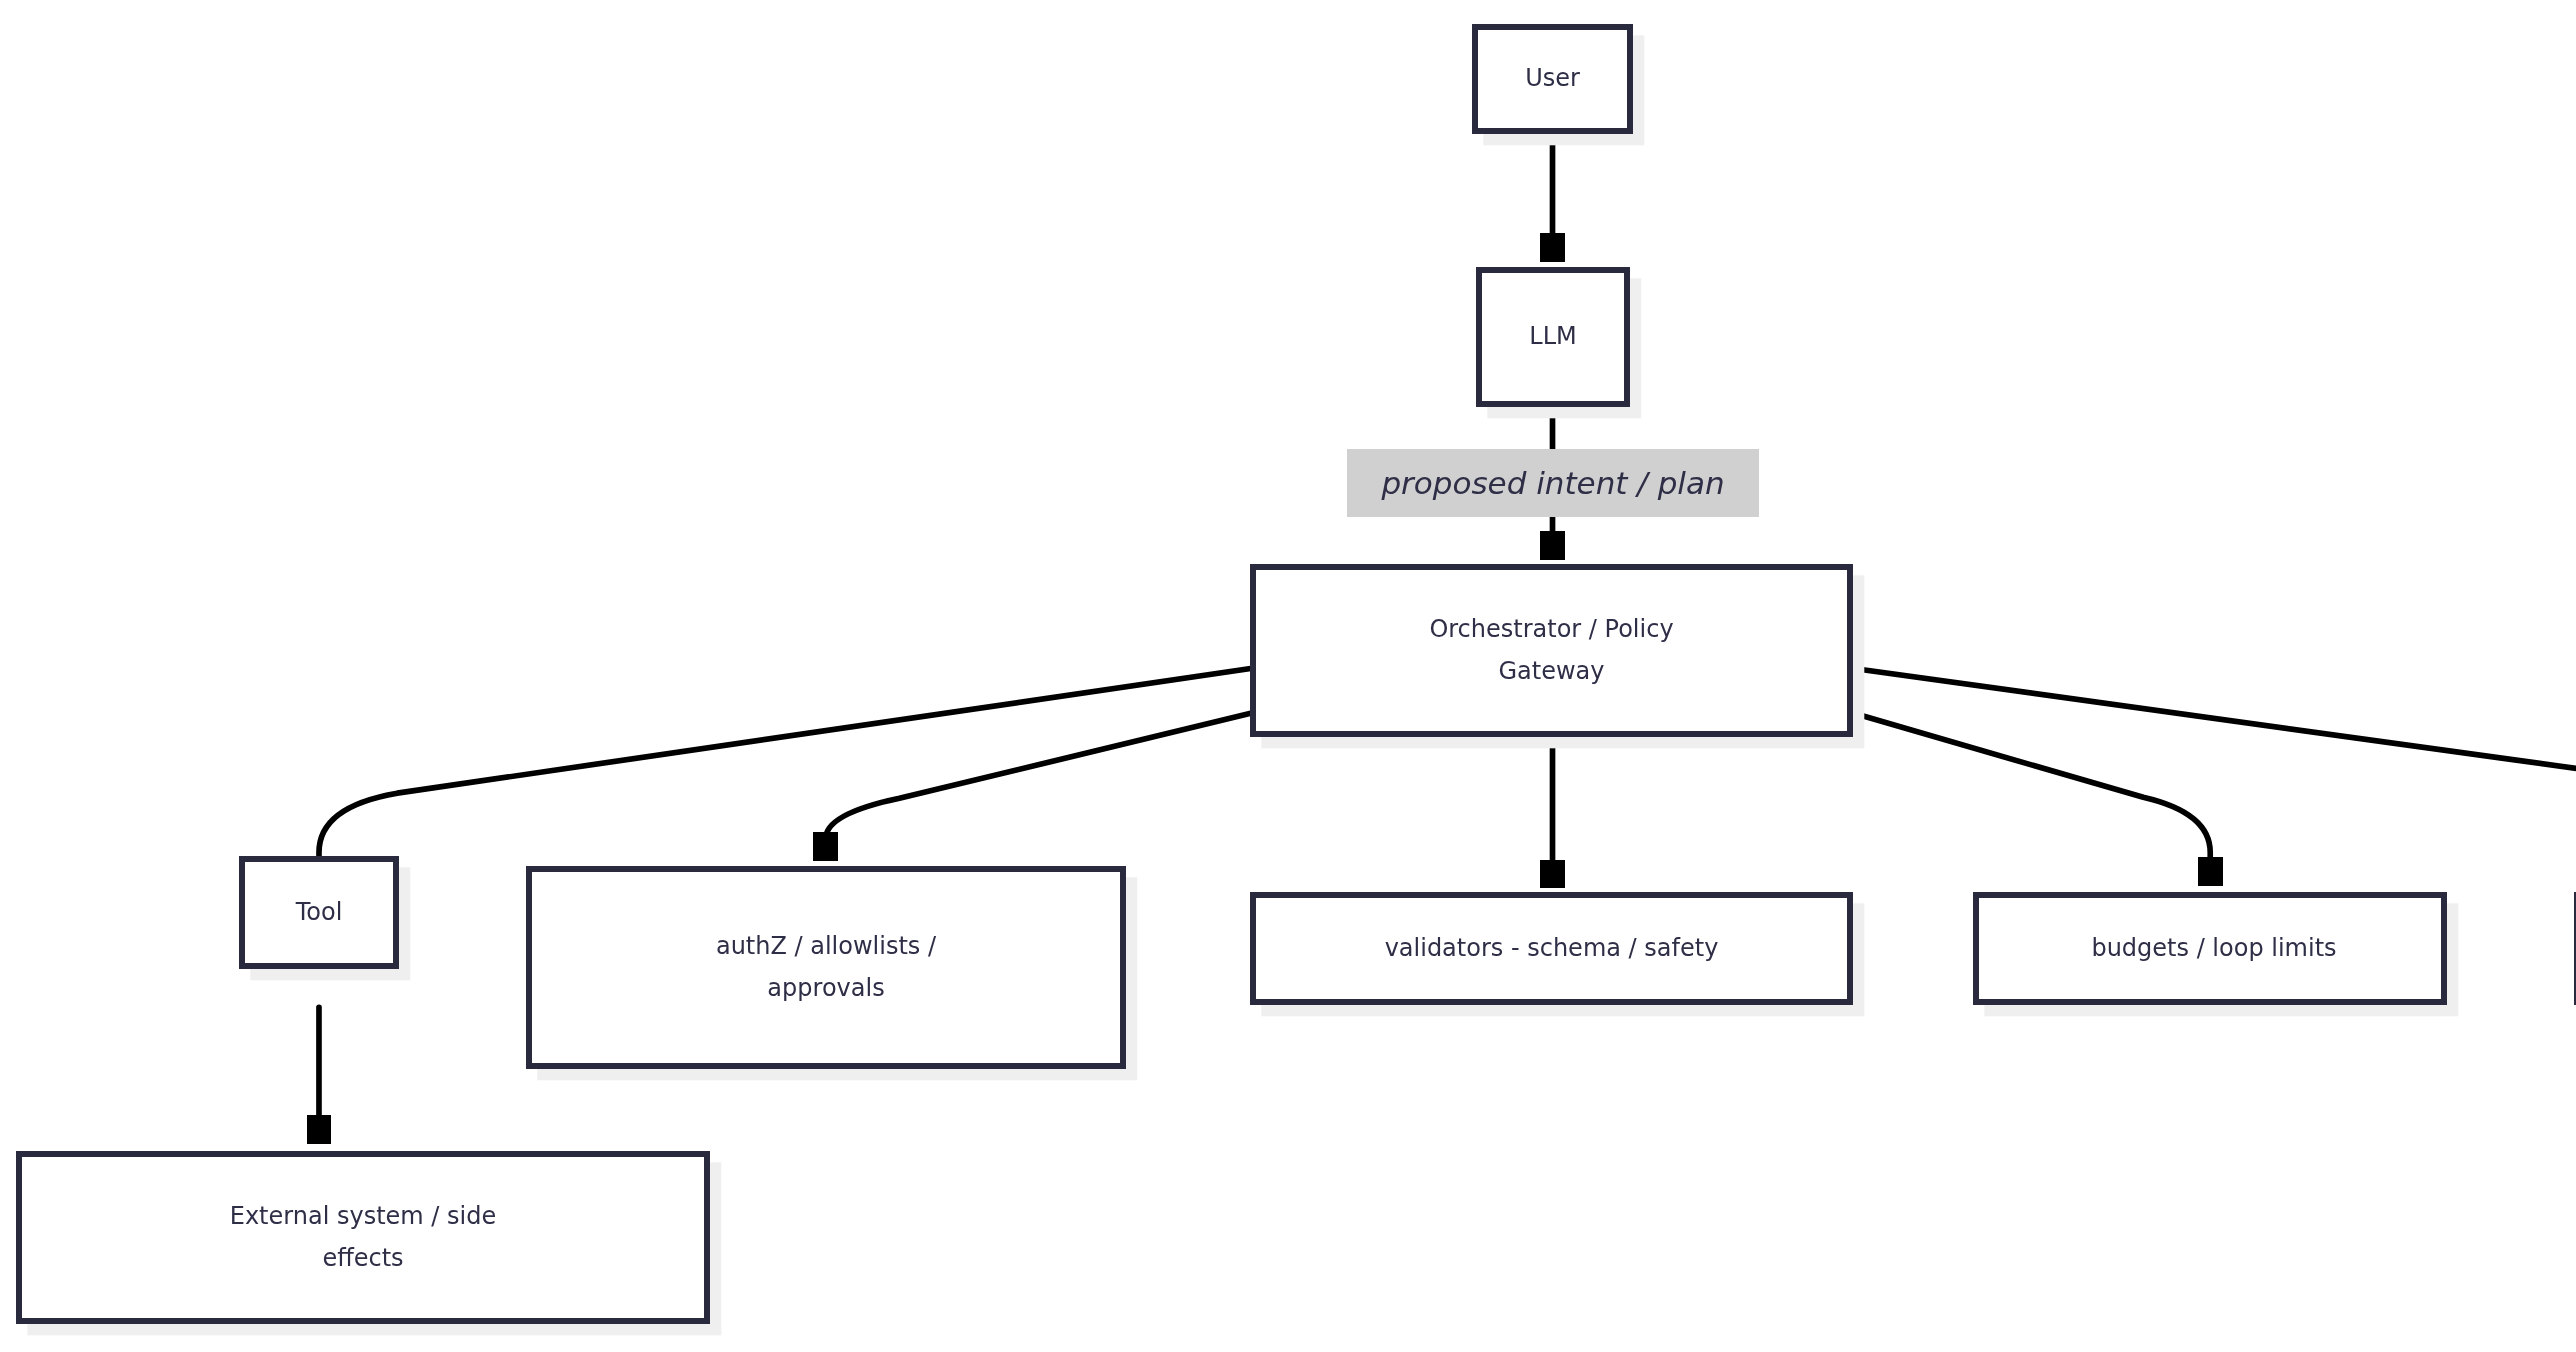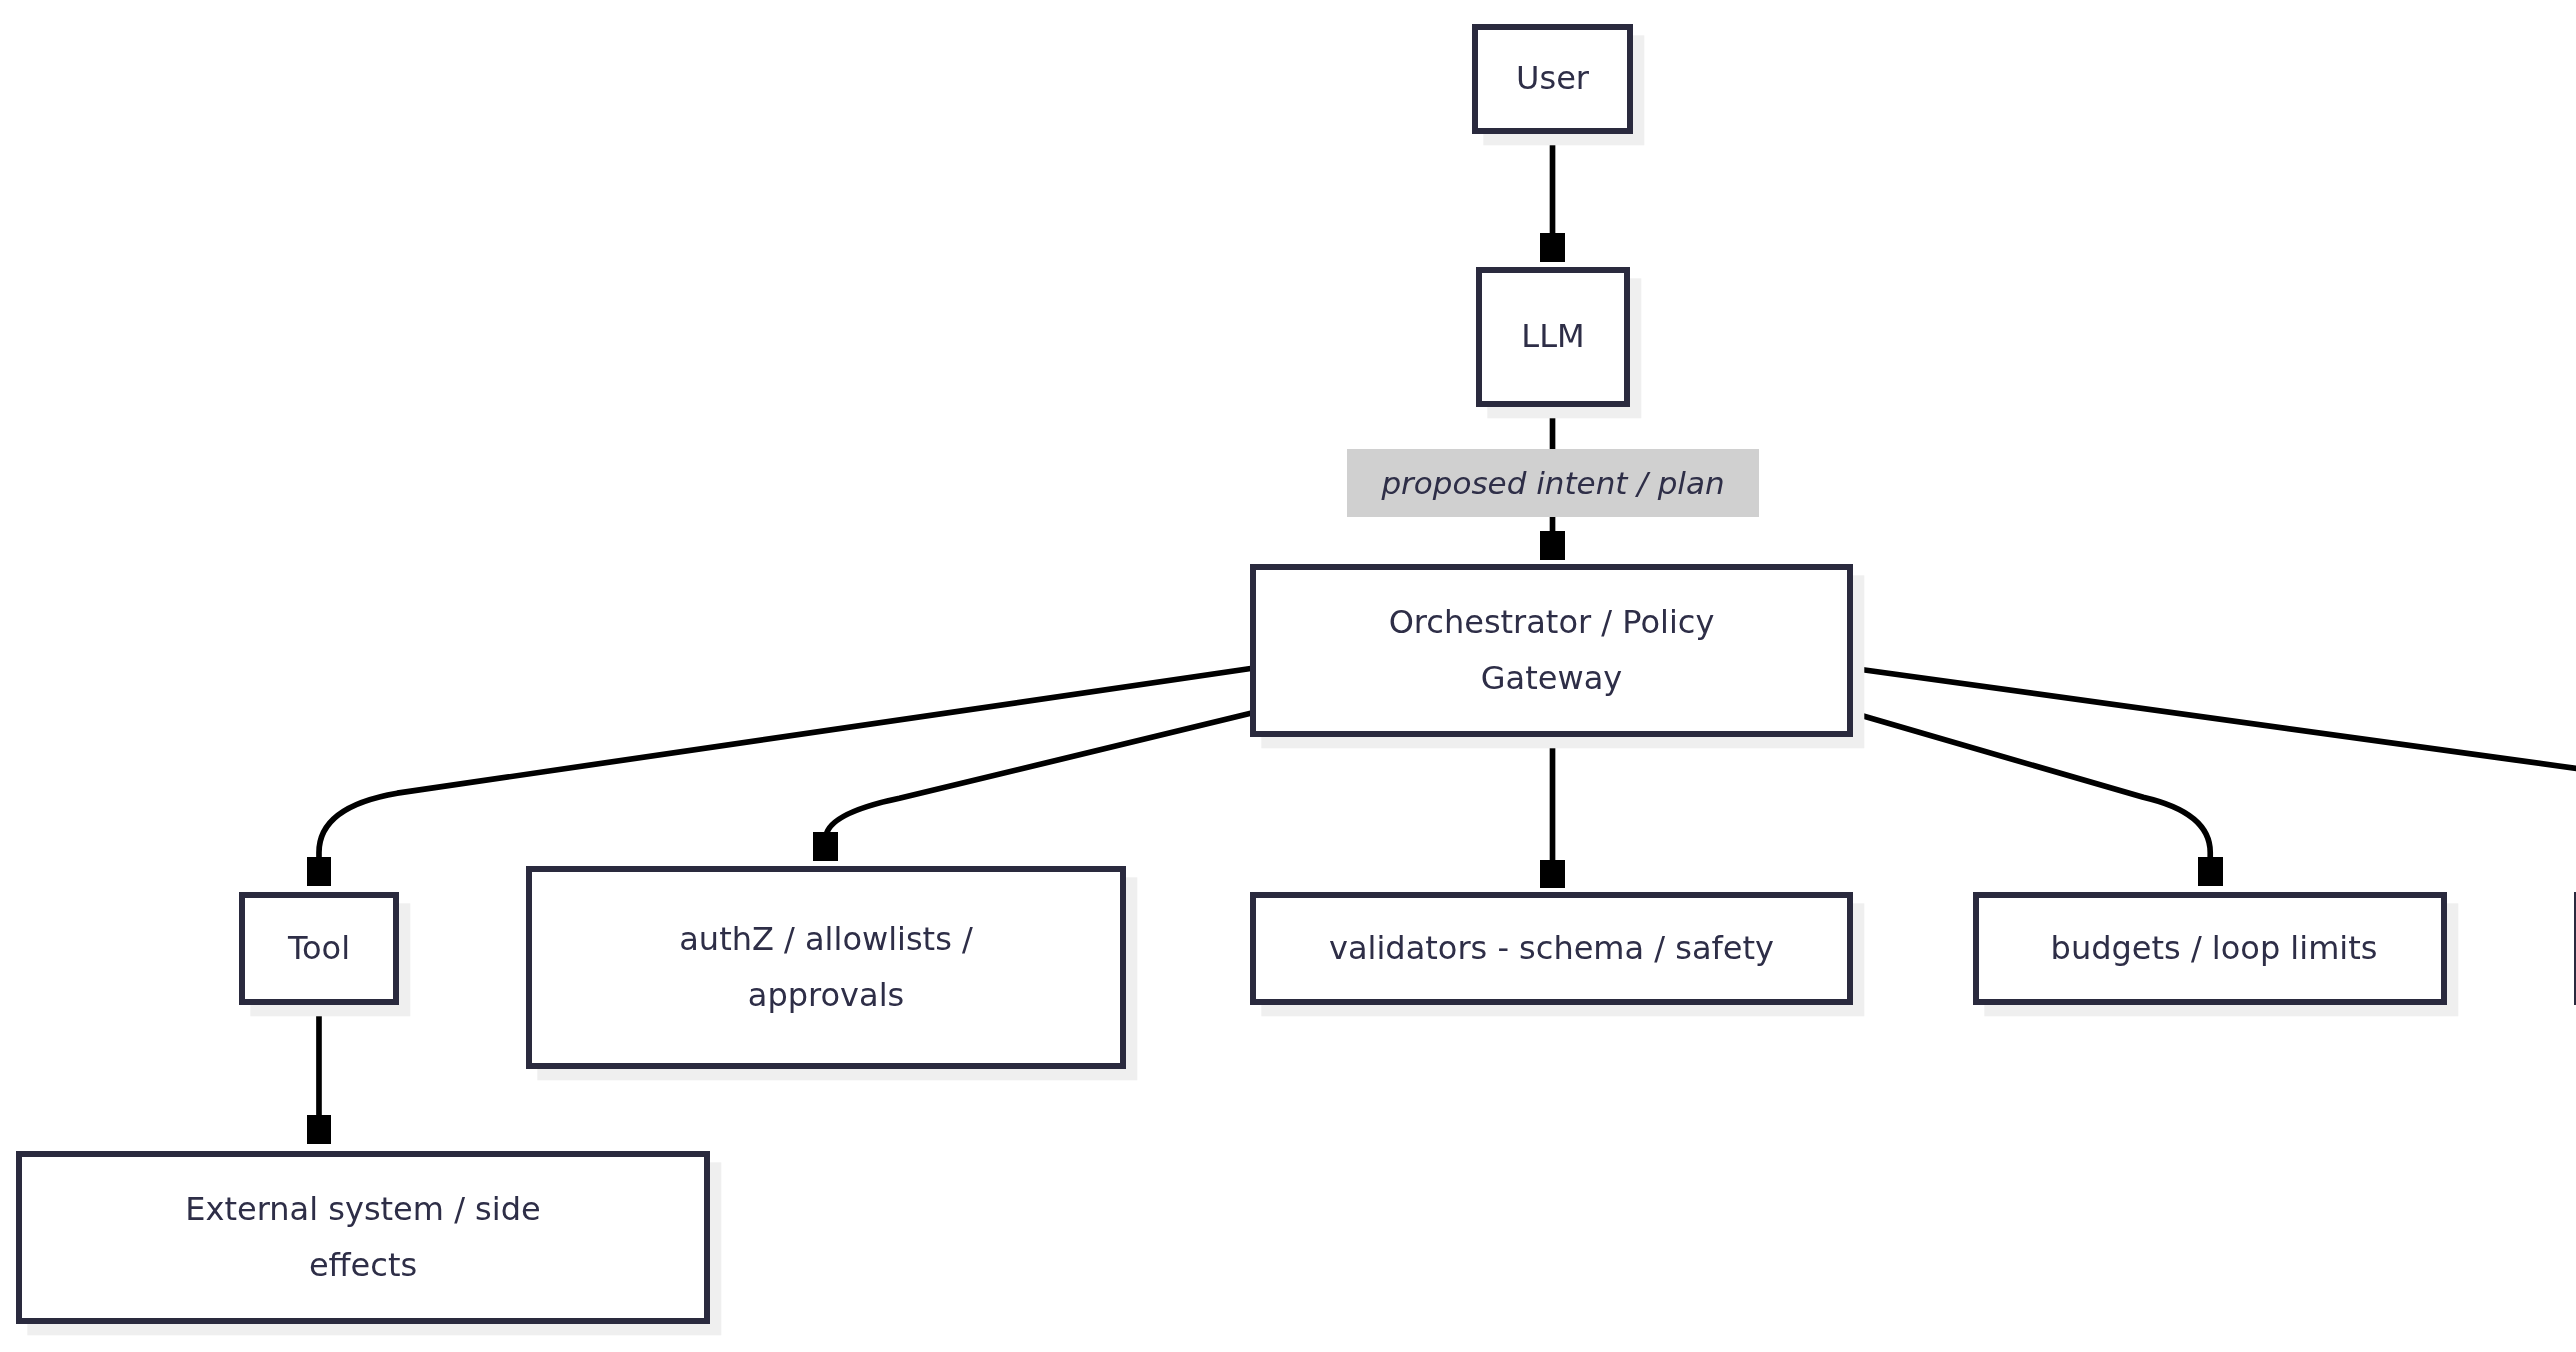--- a/index.html
+++ b/index.html
@@ -36,21 +36,21 @@
     position:absolute;
     box-sizing:border-box;
     border:6.2px solid var(--node-border);
     background:var(--node-fill);
     box-shadow:11.3px 11.3px 0 0 var(--shadow);
     display:flex;
     align-items:center;
     justify-content:center;
     text-align:center;
     color:var(--text);
-    font-size:32px;
+    font-size:24px;
     line-height:1.72;
   }
   .node-label{
     white-space:pre-line;
     padding:0 10.3px;
   }
   .edge-label{
     position:absolute;
     box-sizing:border-box;
     background:var(--label-bg);
@@ -98,21 +98,21 @@
 
   <div class="node" style="left:1476px;top:267px;width:154px;height:140px;">
     <span class="node-label">LLM</span>
   </div>
 
   <div class="node" style="left:1250px;top:564px;width:603px;height:173px;">
     <span class="node-label">Orchestrator / Policy
 Gateway</span>
   </div>
 
-  <div class="node" style="left:239px;top:892px;width:160px;height:113px;">
+  <div class="node" style="left:239px;top:856px;width:160px;height:113px;">
     <span class="node-label">Tool</span>
   </div>
 
   <div class="node" style="left:526px;top:866px;width:600px;height:203px;">
     <span class="node-label">authZ / allowlists /
 approvals</span>
   </div>
 
   <div class="node" style="left:1250px;top:892px;width:603px;height:113px;">
     <span class="node-label">validators - schema / safety</span>

